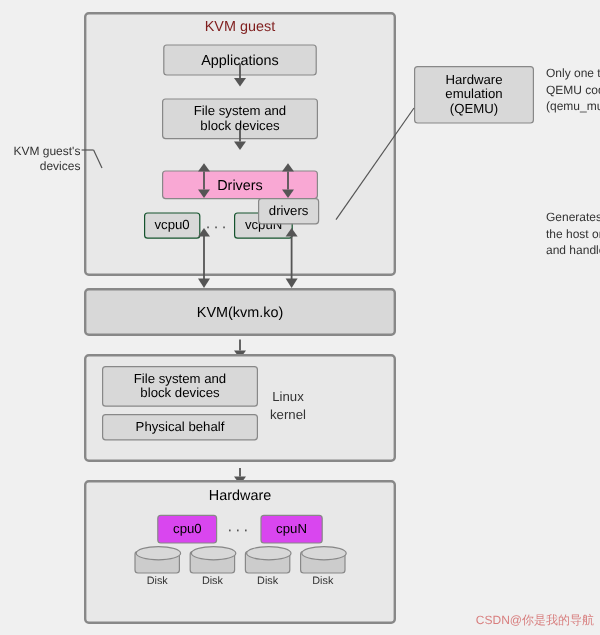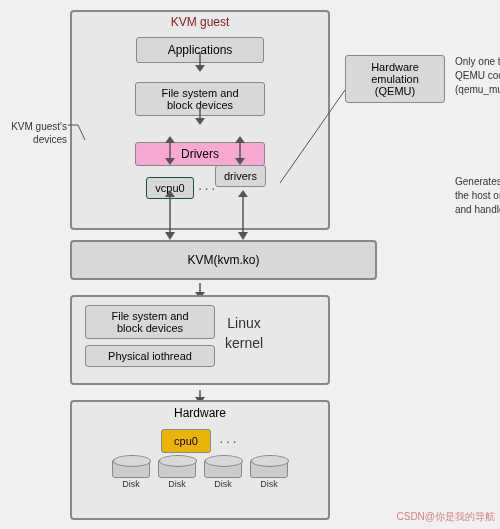--- a/index.html
+++ b/index.html
@@ -164,21 +164,21 @@
       font-size: 10px;
       color: #333;
       line-height: 1.4;
     }
 
     
     .kvm-ko-box {
       position: absolute;
       top: 240px;
       left: 70px;
-      width: 307px;
+      width: 260px;
       height: 40px;
       border: 2px solid #888;
       background: #d8d8d8;
       border-radius: 4px;
       display: flex;
       align-items: center;
       justify-content: center;
       font-size: 12px;
     }
 
@@ -215,23 +215,23 @@
       border: 1px solid #888;
       background: #d8d8d8;
       border-radius: 3px;
       text-align: center;
       padding: 4px 6px;
       font-size: 11px;
     }
 
     .linux-kernel-label {
       position: absolute;
-      top: 314px;
+      top: 324px;
       left: 225px;
-      font-size: 14px;
+      font-size: 11px;
       color: #333;
       text-align: center;
       line-height: 1.4;
     }
 
     
     .hardware-outer-box {
       position: absolute;
       top: 400px;
       left: 70px;
@@ -251,21 +251,21 @@
     .cpu-row {
       display: flex;
       align-items: center;
       justify-content: center;
       gap: 8px;
       padding: 5px 5px 2px 5px;
     }
 
     .cpu-box {
       border: 1px solid #888;
-      background: #eab308;
+      background: #d946ef;
       border-radius: 3px;
       padding: 5px 12px;
       font-size: 11px;
       text-align: center;
     }
 
     .disk-row {
       display: flex;
       align-items: center;
       justify-content: center;
@@ -341,20 +341,21 @@
 
     <div class="fs-block-box">
       <span>File system and<br>block devices</span>
     </div>
 
     <div class="drivers-box">Drivers</div>
 
     <div class="vcpu-row">
       <div class="vcpu-box">vcpu0</div>
       <span class="dots-label">···</span>
+      <div class="vcpu-box">vcpuN</div>
     </div>
 
   </div>
 
   <div class="iothread-box">drivers</div>
 
   <div class="hw-emulation-box">
     <span>Hardware<br>emulation<br>(QEMU)</span>
   </div>
 
@@ -411,32 +412,33 @@
   <div class="kvm-ko-box">
     <span>KVM(kvm.ko)</span>
   </div>
 
   <div class="host-kernel-box"></div>
 
   <div class="host-fs-box">
     <span>File system and<br>block devices</span>
   </div>
 
-  <div class="phys-drivers-box">Physical iothread</div>
+  <div class="phys-drivers-box">Physical behalf</div>
 
   <div class="linux-kernel-label">
     <span>Linux<br>kernel</span>
   </div>
 
   <div class="hardware-outer-box">
     <div class="hardware-title">Hardware</div>
 
     <div class="cpu-row">
       <div class="cpu-box">cpu0</div>
       <span class="dots-label">···</span>
+      <div class="cpu-box">cpuN</div>
     </div>
 
     <div class="disk-row">
       <div class="disk-shape">
         <div class="disk-cylinder"></div>
         <div class="disk-label">Disk</div>
       </div>
       <div class="disk-shape">
         <div class="disk-cylinder"></div>
         <div class="disk-label">Disk</div>

